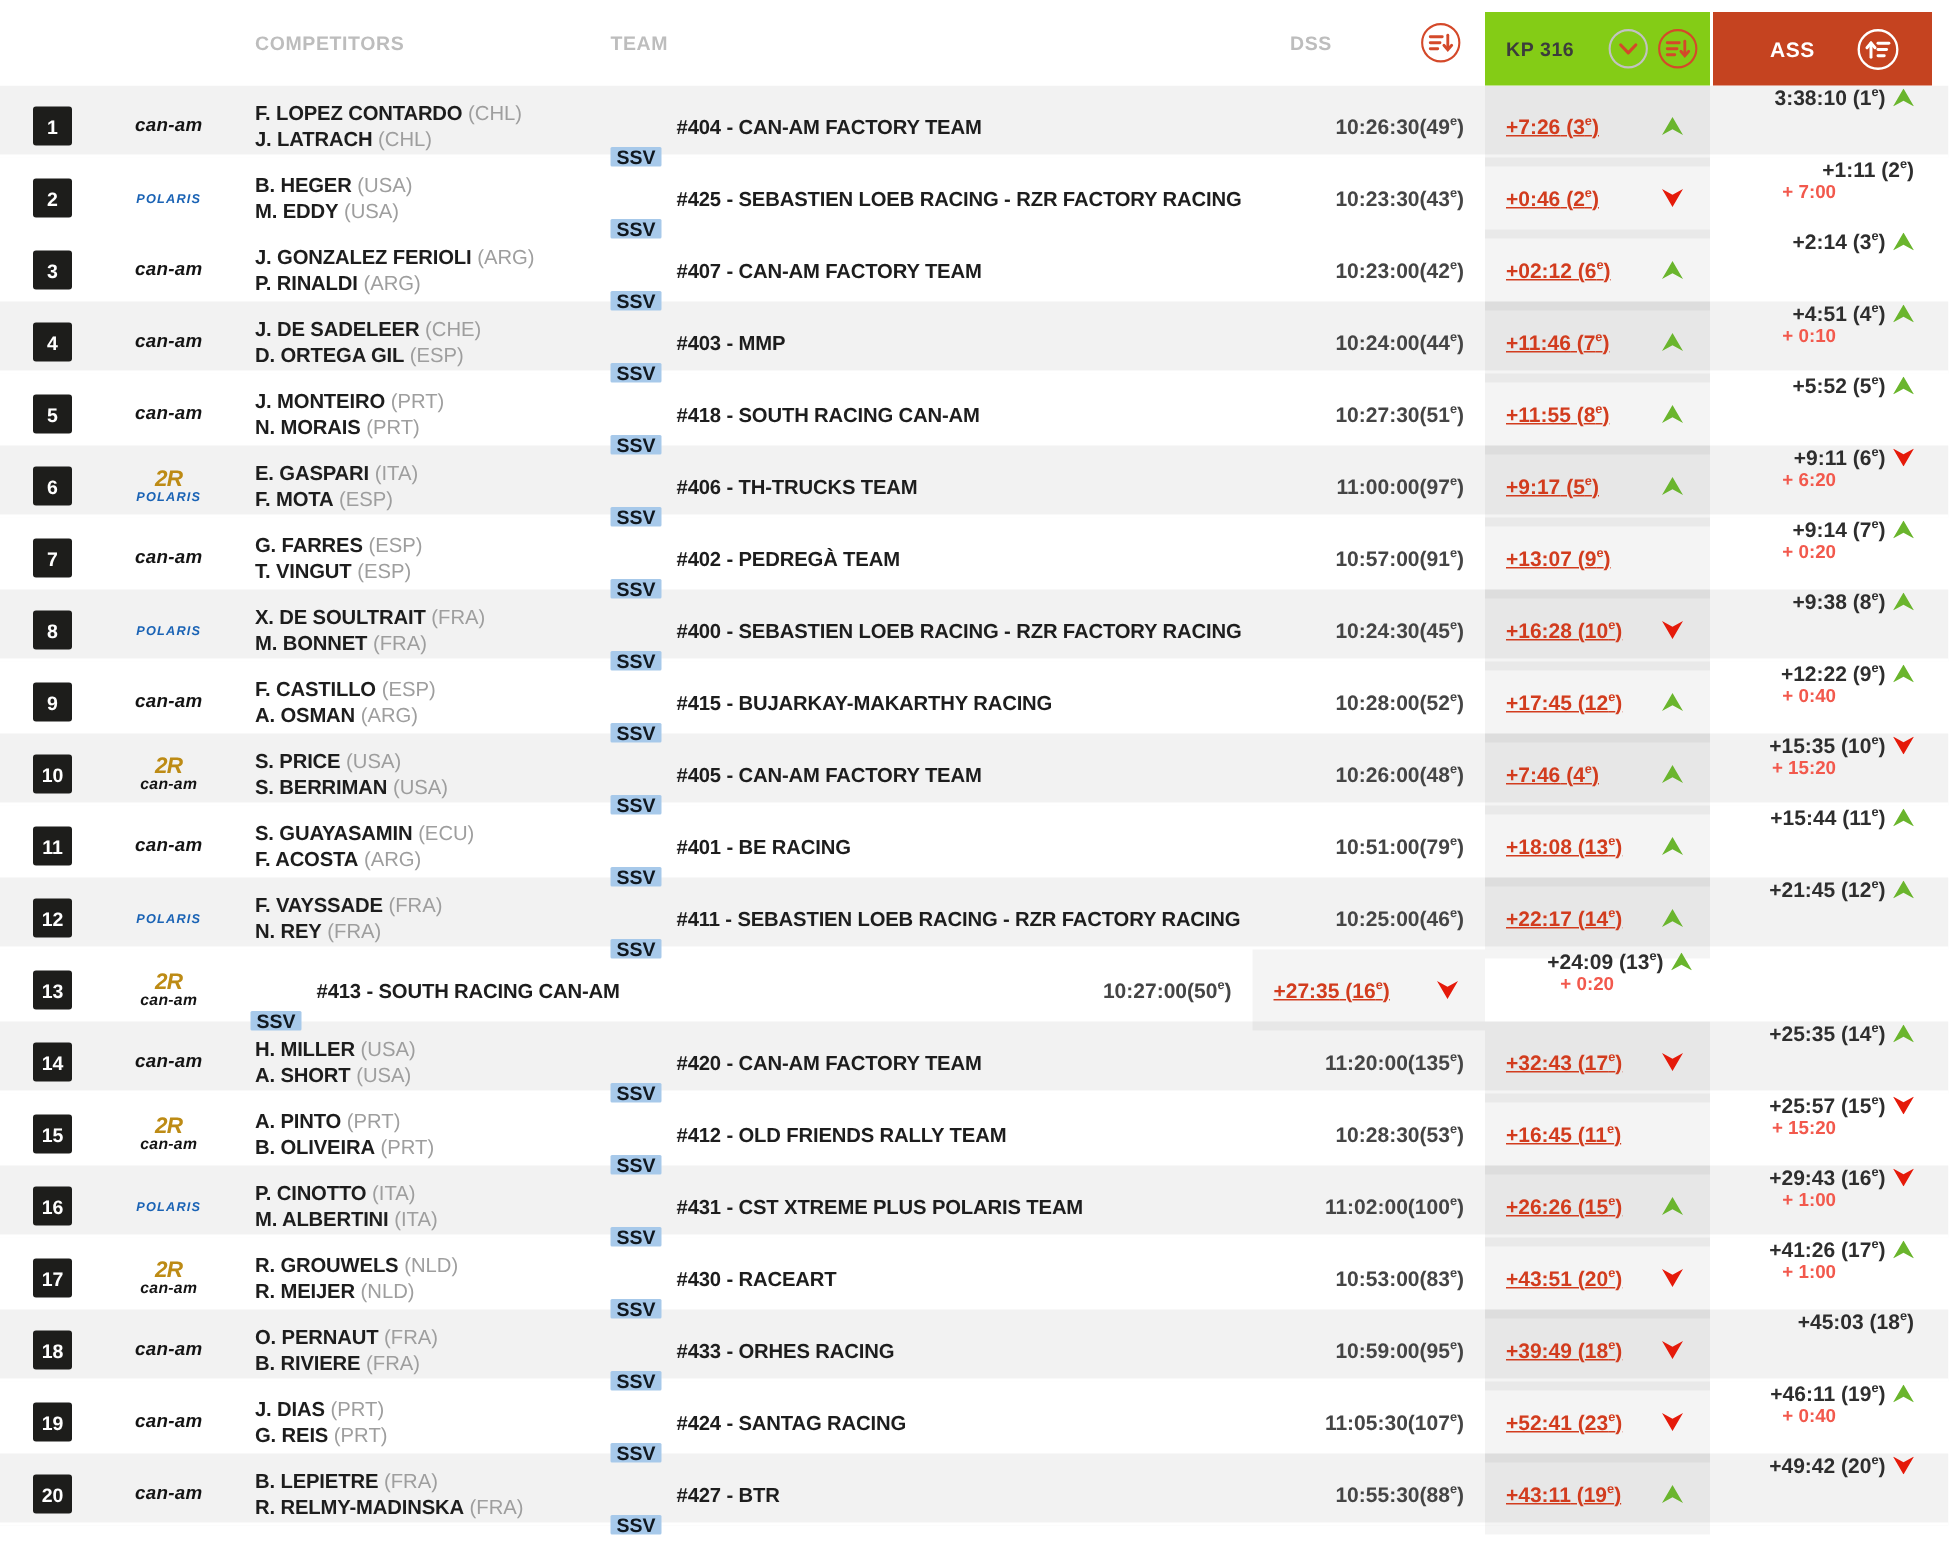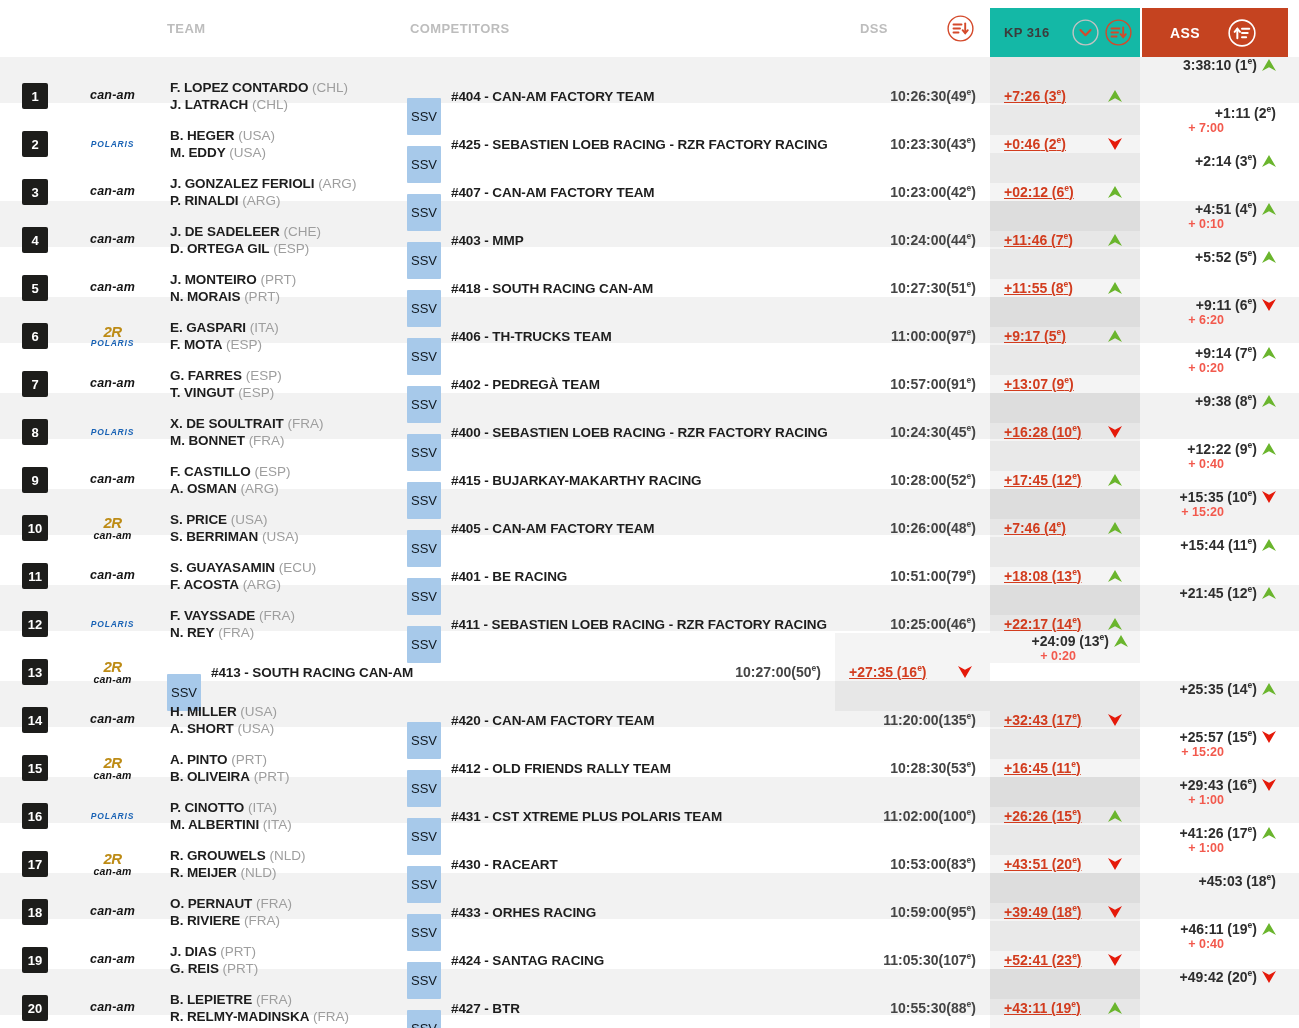--- a/index.html
+++ b/index.html
@@ -15,27 +15,27 @@
     grid-template-columns:60px 105px 240px 430px 155px 150px 148px;
   }
   
   .header-row { height:57px; position:relative; background:#fff; }
   .hcell { display:flex; align-items:center; height:100%; }
   .hlabel { font-size:13px; font-weight:700; letter-spacing:.4px; color:#bdbdbd; }
   .hdr-competitors { padding-left:5px; }
   .hdr-team { padding-left:2px; }
   .hdr-dss { padding-left:25px; justify-content:space-between; padding-right:16px; }
   .hdr-kp {
-    background:#14b8a6; margin-top:8px; height:49px;
+    background:#84cc16; margin-top:8px; height:49px;
     padding-left:14px; padding-right:8px; gap:6px;
   }
   .hdr-kp .hlabel { color:#3c3c3c; flex:1; }
   .hdr-ass {
     background:var(--accent,#c54320); margin-top:8px; height:49px; margin-left:2px;
-    padding-left:28px; padding-right:12px; justify-content:flex-start;gap:28px;
+    padding-left:28px; padding-right:12px; justify-content:center;gap:28px;
   }
   .hdr-ass .hlabel { color:#fff; font-size:14px; }
   .icon-btn { display:inline-flex; align-items:center; justify-content:center; background:none; border:none; cursor:pointer; padding:0; }
   
   .row { height:48px; background:#fff; border-bottom:2px solid #fff; }
   .row.shaded { background:#f2f2f2; }
   .cell { display:flex; align-items:center; }
   .cell-rank { padding-left:22px; }
   .rank-badge {
     width:26px; height:26px; background:#1d1d1b; color:#fff; border-radius:2px;
@@ -50,22 +50,22 @@
   .brand-polaris .b-polaris { display:block; }
   .brand-2r-canam .b-r2, .brand-2r-polaris .b-r2 { display:block; }
   .brand-2r-canam .b-canam { display:block; font-size:10.5px; }
   .brand-2r-polaris .b-polaris { display:block; }
   .cell-competitors { flex-direction:column; align-items:flex-start; justify-content:center; padding-left:5px; }
   .comp-line { line-height:17px; white-space:nowrap; font-size:13.5px; }
   .name { font-weight:700; color:#1d1d1d; letter-spacing:-.1px; }
   .country { color:#9e9e9e; font-weight:400; }
   .cell-team { gap:10px; padding-left:2px; }
   .ssv-badge {
-    background:var(--ssv,#a7c9ea); color:#101820; font-weight:400; font-size:13px;
-    padding:12px 4px; line-height:1; border-radius:1px;margin-top:41px;
+    background:var(--ssv,#a7c9ea); color:#101820; font-weight:700; font-size:13px;
+    padding:0 4px; line-height:1; border-radius:1px;margin-top:41px;
   }
   .team-name { font-weight:700; font-size:13.5px; color:#1d1d1d; white-space:nowrap; letter-spacing:-.1px; }
   .cell-dss { justify-content:flex-end; padding-right:14px; font-size:14px; font-weight:700; color:#454545; white-space:nowrap; }
   .rnk::before { content:" ("; }
   .rnk::after { content:")"; }
   .ord { font-size:8.5px; vertical-align:top; position:relative; top:-1px; font-weight:700; }
   .cell-kp { background:rgba(0,0,0,0.045); padding:0 18px 0 14px; }
   .kp-text { flex:1; font-size:14px; font-weight:700; color:var(--kpred,#d23c1e); white-space:nowrap;text-decoration:underline; }
   .trend { width:14px; height:12px; display:inline-block; flex:0 0 auto;
     clip-path:polygon(50% 0,100% 100%,50% 68%,0 100%); }
@@ -79,25 +79,25 @@
   svg { display:block; }
 </style>
 </head>
 <body>
 
 <div class="table">
 
   <div class="grid header-row">
     <div class="hcell"></div>
     <div class="hcell"></div>
+    <div class="hcell hdr-competitors">
+      <span class="hlabel">COMPETITORS</span>
+    </div>
     <div class="hcell hdr-team">
       <span class="hlabel">TEAM</span>
-    </div>
-    <div class="hcell hdr-competitors">
-      <span class="hlabel">COMPETITORS</span>
     </div>
     <div class="hcell hdr-dss">
       <span class="hlabel">DSS</span>
       <button class="icon-btn" title="">
         <svg width="27" height="27" viewBox="0 0 27 27">
           <circle cx="13.5" cy="13.5" r="12.4" fill="none" stroke="#d4492a" stroke-width="1.4"></circle>
           <g stroke="#d4492a" stroke-width="1.9" stroke-linecap="round" fill="none">
             <line x1="6.5" y1="9.5" x2="14.5" y2="9.5"></line>
             <line x1="6.5" y1="13.5" x2="13" y2="13.5"></line>
             <line x1="6.5" y1="17.5" x2="11.5" y2="17.5"></line>

